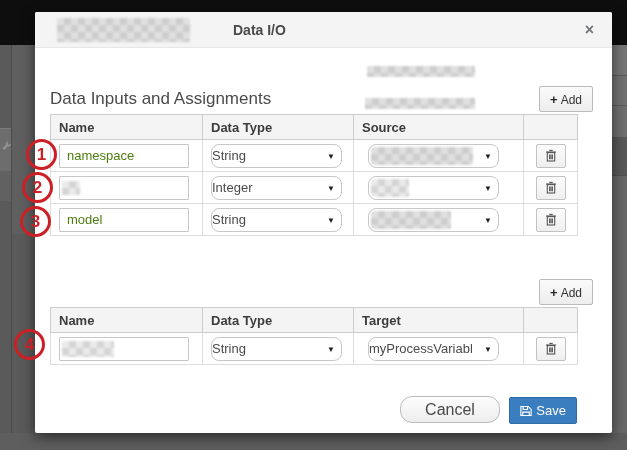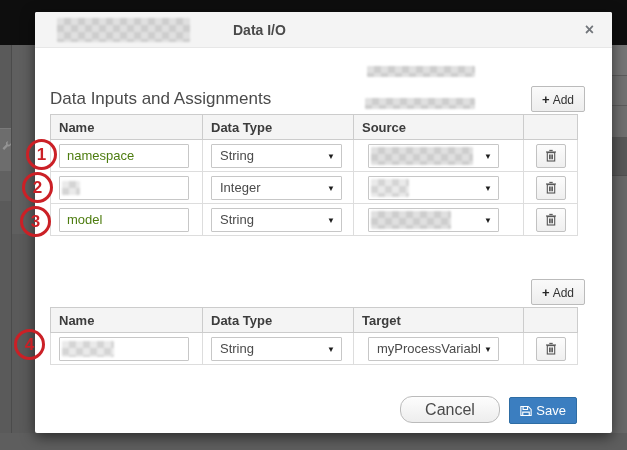--- a/index.html
+++ b/index.html
@@ -37,21 +37,21 @@
     padding:0 14px 0 22px;box-sizing:border-box;gap:36px;
   }
   .modal-title{font-size:14px;font-weight:bold;color:#4a4a4a;margin-left:7px;}
   .modal-close{
     margin-left:auto;background:none;border:none;cursor:pointer;
     font-size:16px;font-weight:bold;color:#72767b;line-height:16px;padding:2px 4px;
   }
   .modal-body{padding:38px 15px 0 15px;box-sizing:border-box;}
 
   
-  .section-head{height:26px;margin:0 12px 2px 0;}
+  .section-head{height:26px;margin:0 4px 2px 0;}
   .section-title{float:left;font-size:17px;font-weight:400;color:#4b4b4b;line-height:26px;}
   .btn-add{
     float:right;height:26px;padding:0 10px;box-sizing:border-box;
     background:linear-gradient(#fafafa,#ededed);border:1px solid #bbb;border-radius:2px;
     font-size:12px;color:#333;cursor:pointer;font-family:inherit;
   }
   .btn-add .plus{font-weight:bold;color:#252525;margin-right:3px;font-size:13px;}
 
   
   .dtable{width:527px;border-collapse:collapse;table-layout:fixed;position:relative;}
@@ -67,22 +67,22 @@
   }
   .dtable td:first-child{border-left:1px solid #ddd;}
   .col-name{width:152px;}.col-type{width:151px;}.col-src{width:170px;}.col-act{width:54px;}
 
   .tinput{
     width:130px;height:24px;box-sizing:border-box;border:1px solid #c7c7c7;border-radius:1px;
     padding:0 7px;font-size:13px;color:#4d7c0f;font-family:inherit;background:#fff;position:relative;
   }
   .pselect{
     position:relative;width:131px;height:24px;box-sizing:border-box;
-    border:1px solid #c7c7c7;border-radius:1px;background:#fff;
-    font-size:13px;color:#4a4a4a;line-height:22px;padding:0 20px 0 8px;cursor:pointer;
+    border:1px solid #c7c7c7;border-radius:8px;background:#fff;
+    font-size:13px;color:#4a4a4a;line-height:22px;padding:0 20px 0 0;cursor:pointer;
     overflow:hidden;white-space:nowrap;
   }
   .pselect .caret{position:absolute;right:6px;top:1px;font-size:8px;color:#1d1d1d;line-height:22px;}
   td.src-cell{padding-left:14px;}
   .btn-trash{
     width:30px;height:24px;box-sizing:border-box;margin:0 auto;display:block;
     background:linear-gradient(#fcfcfc,#efefef);border:1px solid #c2c2c2;border-radius:2px;
     cursor:pointer;padding:0;
   }
   .btn-trash svg{display:block;margin:0 auto;}

